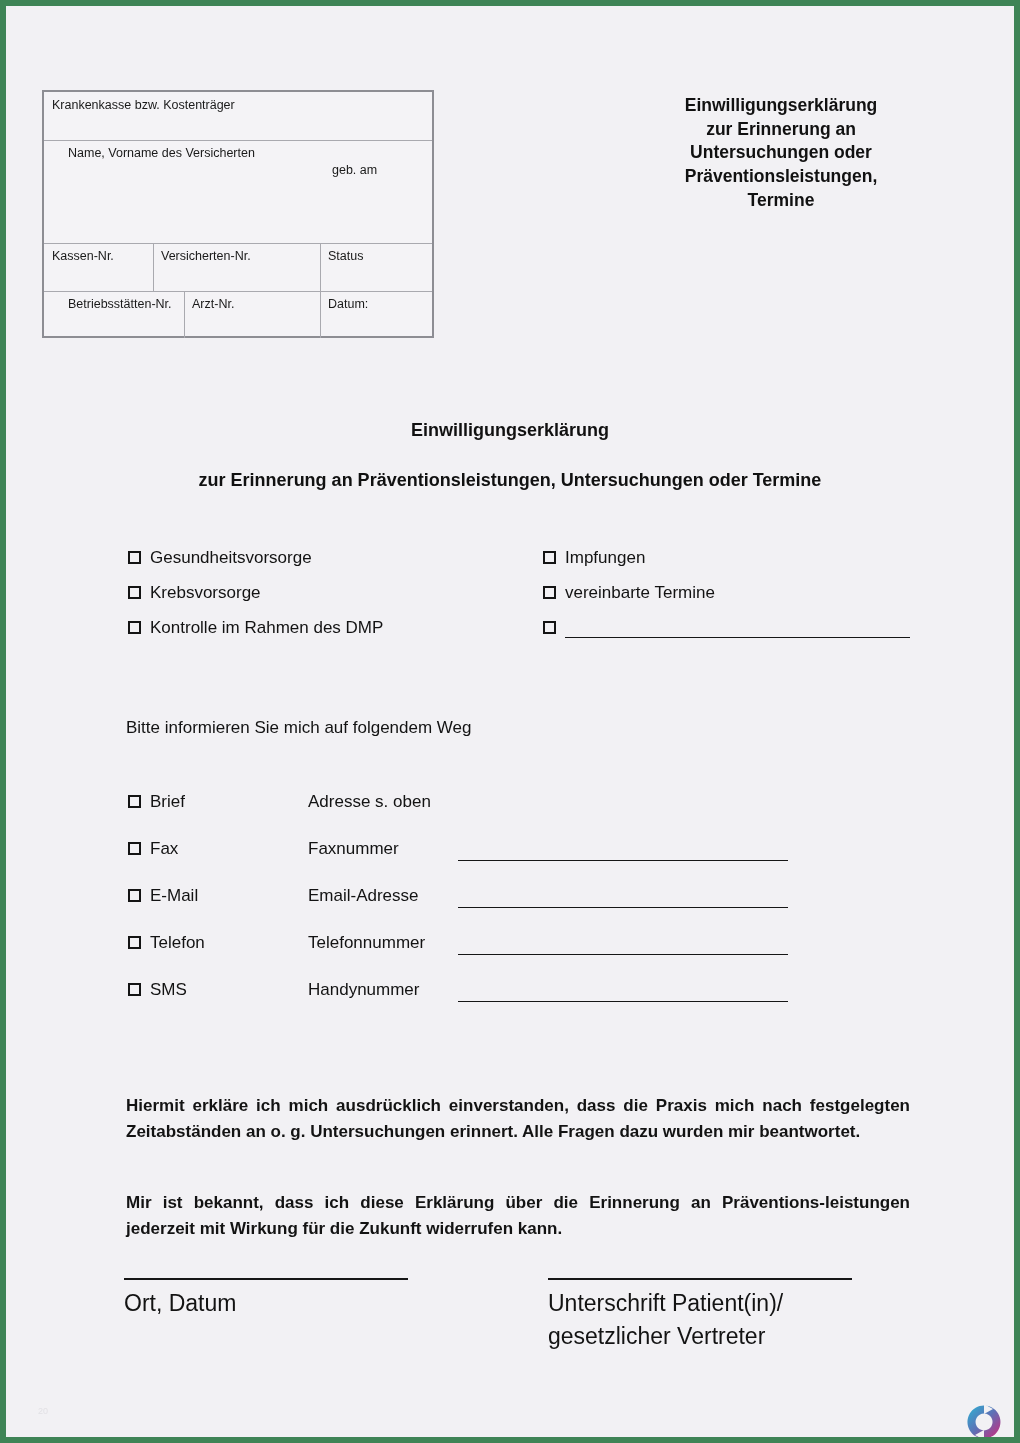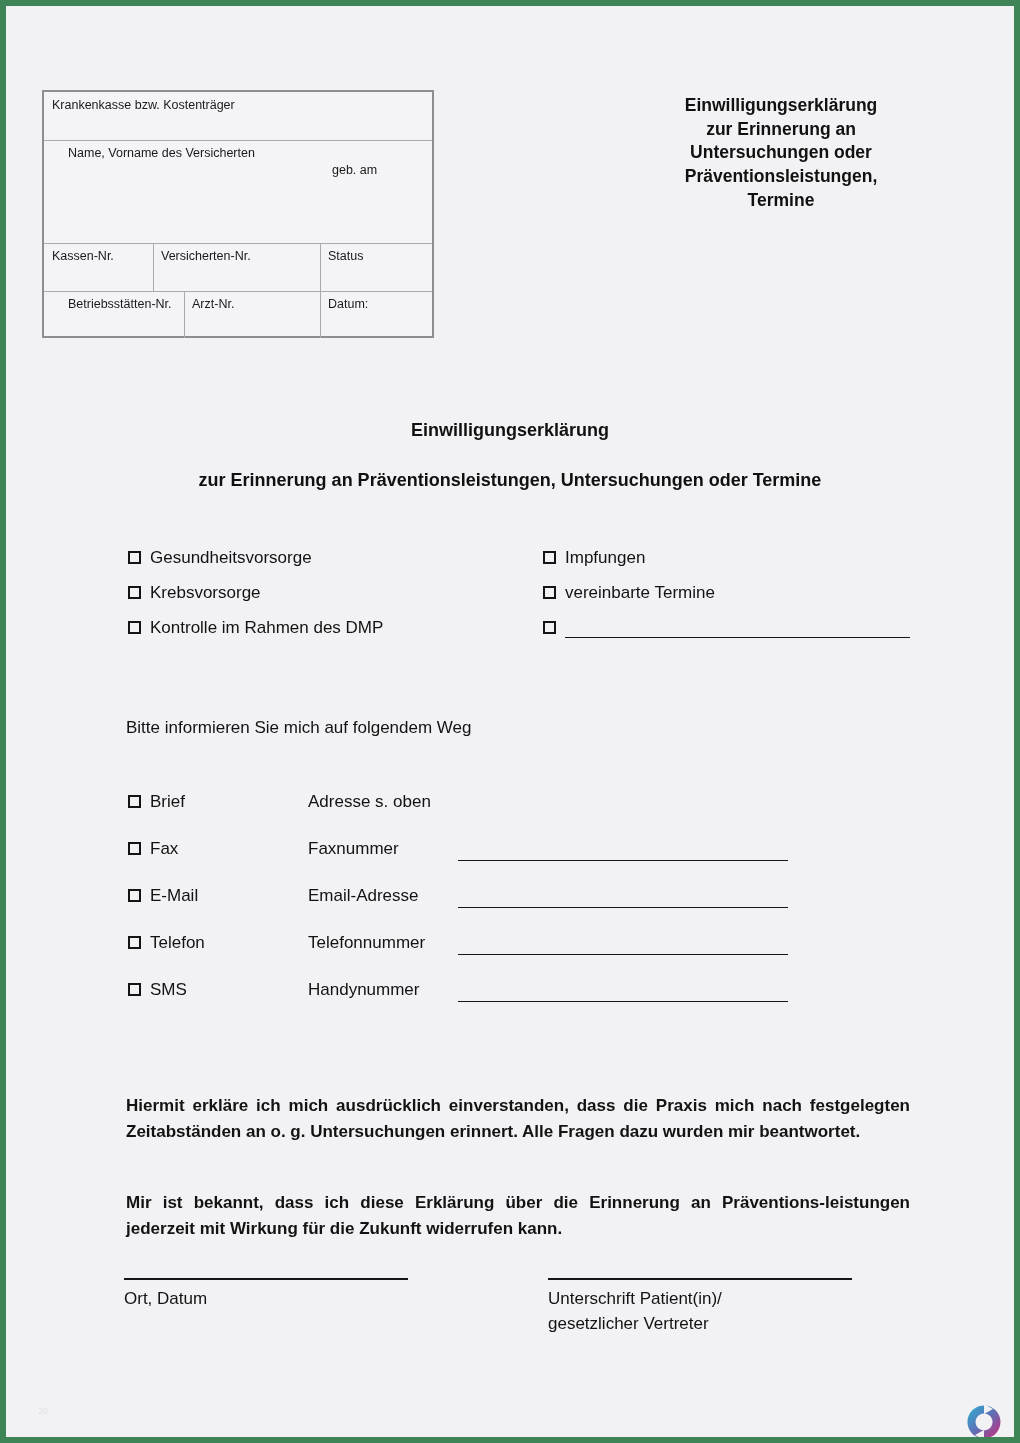--- a/index.html
+++ b/index.html
@@ -191,21 +191,21 @@
     text-align: justify;
     text-justify: inter-word;
     font-weight: bold;
   }
   #decl-1 { top: 1070px; }
   #decl-2 { top: 1167px; }
 
   
   .sig {
     position: absolute;
-    font-size: 17px;
+    font-size: 23px;
     color: #131313;
     line-height: 1.45;
   }
   .sig-rule {
     border-top: 2.5px solid #161616;
     margin-bottom: 7px;
   }
   #sig-left  { left: 118px; top: 1272px; width: 284px; }
   #sig-right { left: 542px; top: 1272px; width: 304px; }
 

